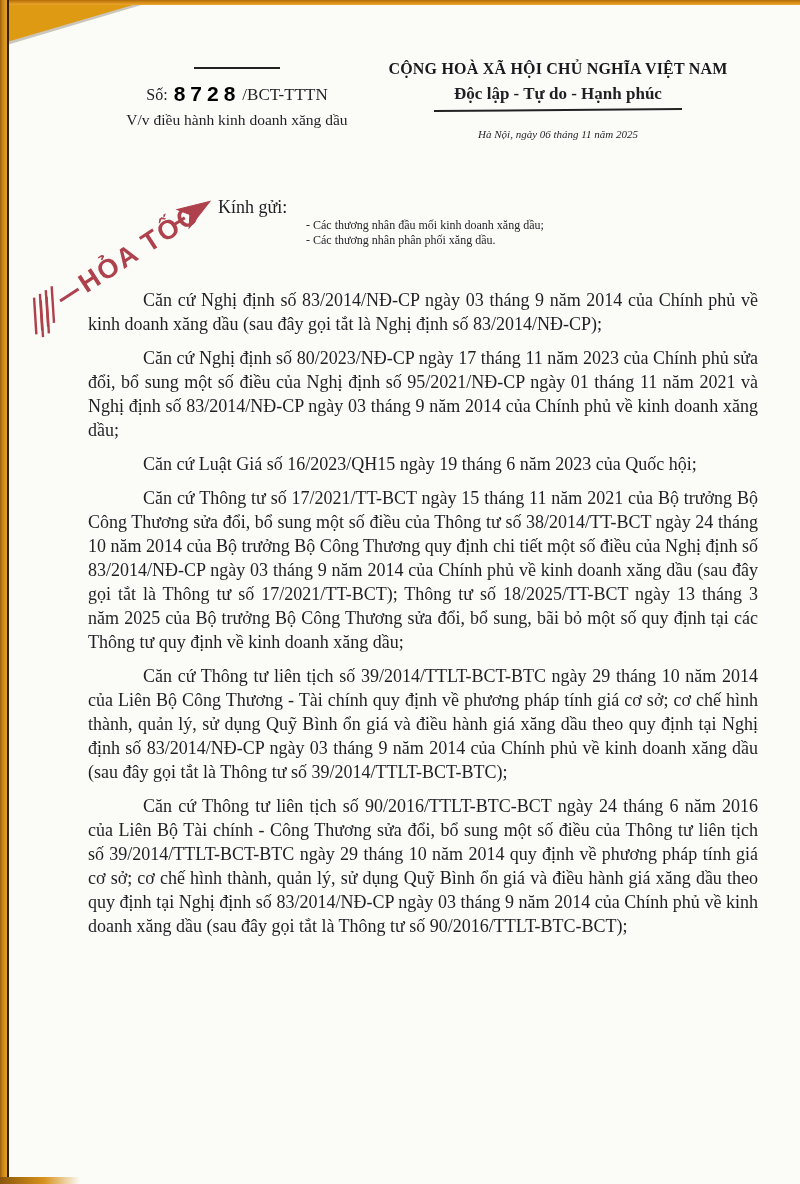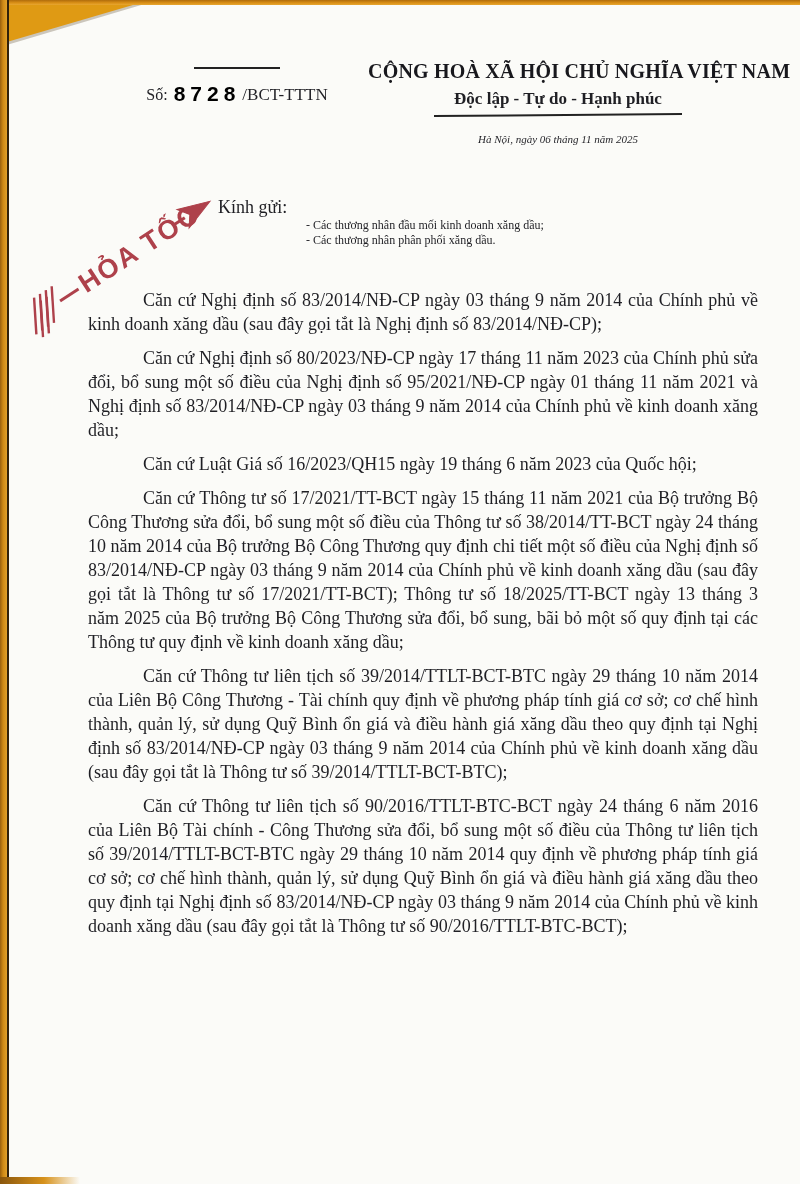--- a/index.html
+++ b/index.html
@@ -55,21 +55,21 @@
     padding:0 2px 0 6px; color:#000000; vertical-align:-1px;
   }
   .doc-number-suffix { font-size:17px; }
   .doc-subject { margin-top:5px; font-size:15.5px; white-space:nowrap; }
 
   .header-right {
     position:absolute; top:60px; left:368px; width:380px;
     text-align:center;
   }
   .national-header {
-    font-weight:bold; font-size:20px; letter-spacing:0.2px; color:#18181d;
+    font-weight:bold; font-size:16px; letter-spacing:0.2px; color:#18181d;
     white-space:nowrap;
   }
   .national-motto { font-weight:bold; font-size:17px; margin-top:6px; }
   .motto-underline {
     width:248px; border-bottom:2px solid #222; margin:5px auto 0;
     transform:rotate(-0.5deg);
   }
   .place-date { margin-top:17px; font-style:italic; font-size:11px; white-space:nowrap; }
 
   
@@ -93,20 +93,21 @@
 
 <div class="corner-tl-shade"></div>
 <div class="corner-tl"></div>
 <div class="edge-top"></div>
 <div class="edge-left"></div>
 <div class="corner-bl"></div>
 
 <div class="header-left">
   <div class="org-underline"></div>
   <div class="doc-number-line"><span>Số:</span><span class="doc-number">8728</span><span class="doc-number-suffix">/BCT-TTTN</span></div>
+  <div class="doc-subject">V/v điều hành kinh doanh xăng dầu</div>
 </div>
 
 <div class="header-right">
   <div class="national-header">CỘNG HOÀ XÃ HỘI CHỦ NGHĨA VIỆT NAM</div>
   <div class="national-motto">Độc lập - Tự do - Hạnh phúc</div>
   <div class="motto-underline"></div>
   <div class="place-date">Hà Nội, ngày 06 tháng 11 năm 2025</div>
 </div>
 
 <div class="stamp-wrap">

